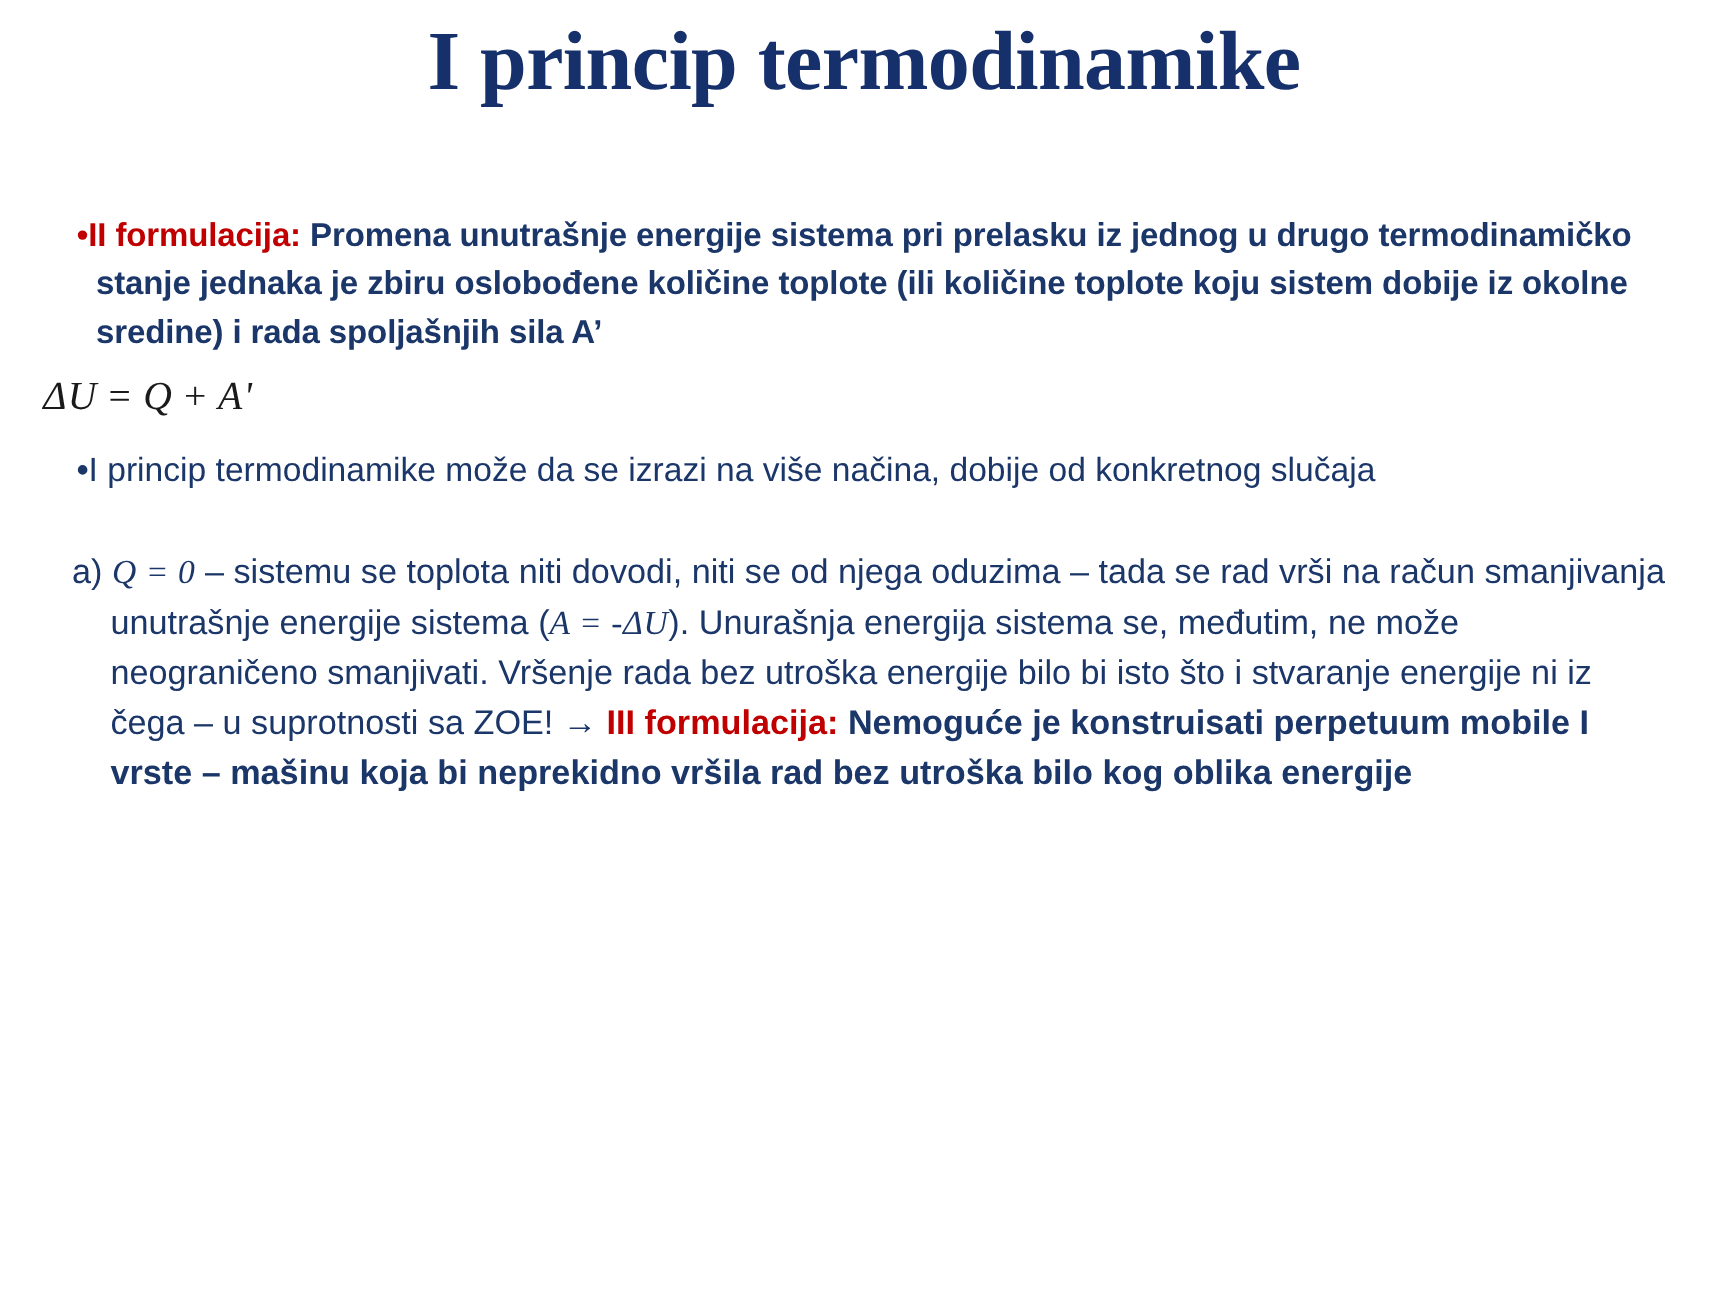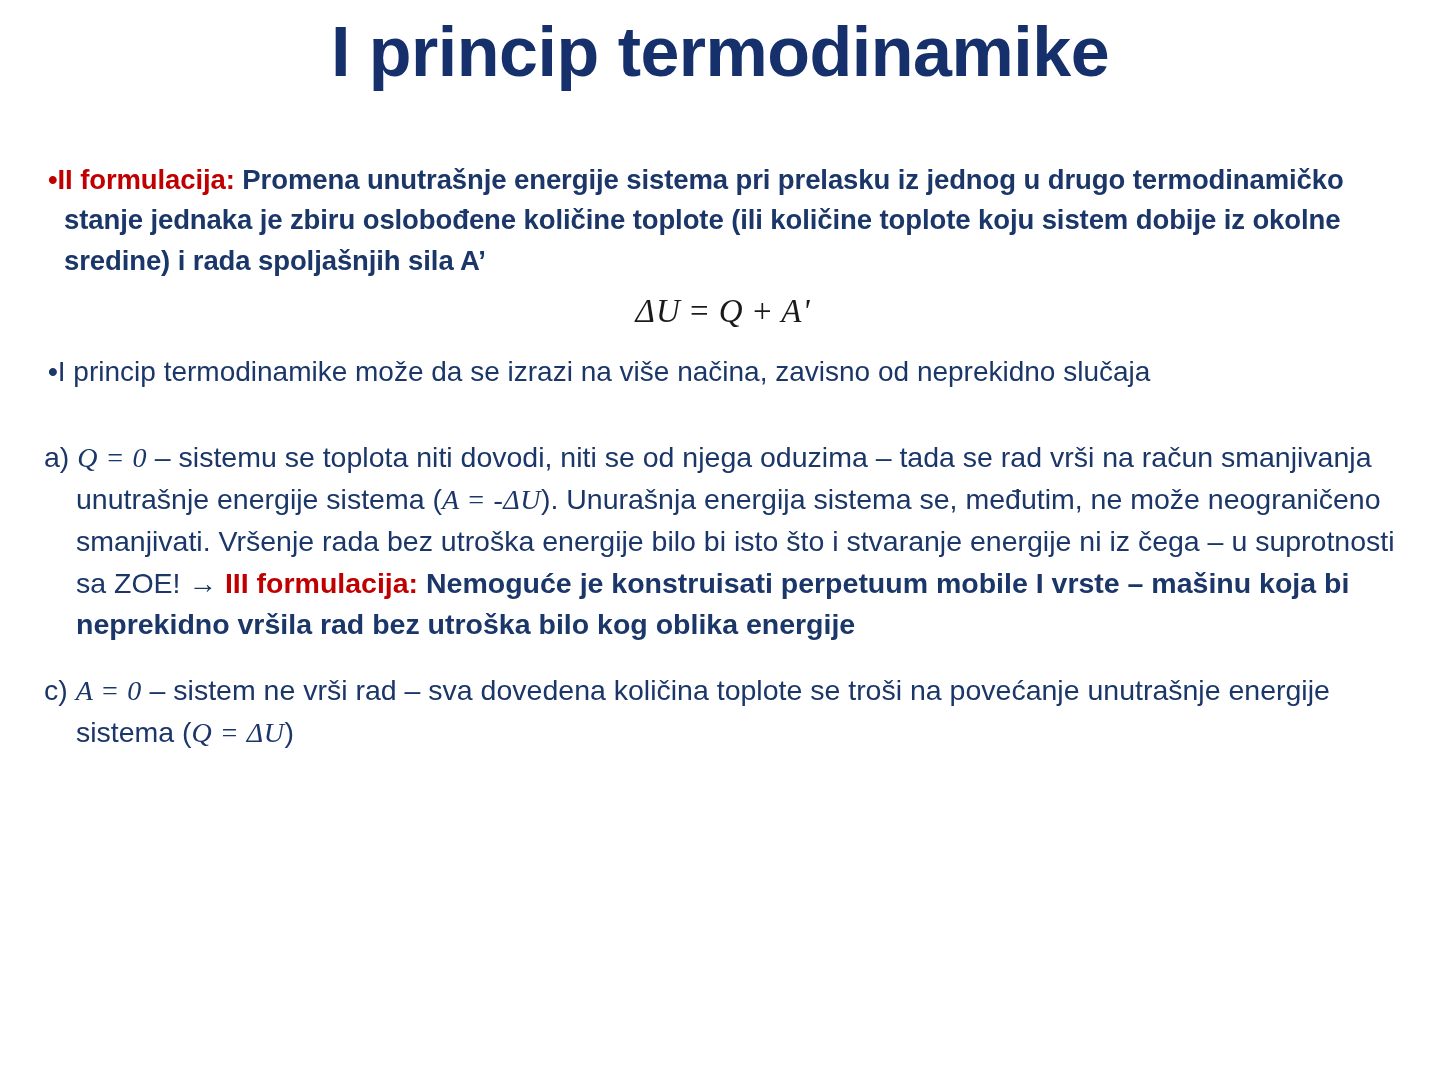--- a/index.html
+++ b/index.html
@@ -23,30 +23,30 @@
   .slide-title {
     position: absolute;
     top: 12px;
     left: 0;
     width: 1440px;
     text-align: center;
     font-size: 70px;
     font-weight: bold;
     letter-spacing: -0.5px;
     color: #15306b;
-    font-family: Liberation Sans, sans-serif;
+    font-family: Liberation Serif, serif;
   }
   .body-area {
     position: absolute;
     top: 160px;
     left: 36px;
     width: 1374px;
   }
   .para {
-    margin: 0;
+    margin: 16px;
     padding: 0;
     color: #1b3668;
   }
   .bullet-block {
     font-size: 27.5px;
     font-weight: bold;
     line-height: 1.47;
     padding-left: 28px;
     text-indent: -16px;
     letter-spacing: -0.1px;
@@ -56,21 +56,21 @@
     font-weight: bold;
   }
   .red {
     color: #c00000;
   }
   .navy {
     color: #1b3668;
   }
   .formula {
     margin: 12px 0 6px 0;
-    text-align: center;
+    text-align: left;
     font-family: "Liberation Serif", serif;
     font-style: italic;
     font-size: 33px;
     color: #1a1a1a;
     letter-spacing: 1px;
   }
   .formula .op {
     font-style: normal;
   }
   .plain-bullet {
@@ -115,21 +115,20 @@
 <div class="slide">
 
   <div class="slide-title">I princip termodinamike</div>
 
   <div class="body-area">
 
     <p class="para bullet-block"><span class="bullet-dot">•</span><span class="red">II formulacija:</span><span class="navy"> Promena unutrašnje energije sistema pri prelasku iz jednog u drugo termodinamičko stanje jednaka je zbiru oslobođene količine toplote (ili količine toplote koju sistem dobije iz okolne sredine) i rada spoljašnjih sila A’</span></p>
 
     <p class="para formula"><span>ΔU</span> <span class="op">=</span> <span>Q</span> <span class="op">+</span> <span>A'</span></p>
 
-    <p class="para plain-bullet"><span class="bullet-dot">•</span><span>I princip termodinamike može da se izrazi na više načina, zavisno od neprekidno slučaja</span></p>
+    <p class="para plain-bullet"><span class="bullet-dot">•</span><span>I princip termodinamike može da se izrazi na više načina, dobije od konkretnog slučaja</span></p>
 
     <p class="para item item-a"><span>a)</span> <span class="mathvar">Q = 0</span><span> – sistemu se toplota niti dovodi, niti se od njega oduzima – tada se rad vrši na račun smanjivanja unutrašnje energije sistema (</span><span class="mathvar">A = -ΔU</span><span>). Unurašnja energija sistema se, međutim, ne može neograničeno smanjivati. Vršenje rada bez utroška energije bilo bi isto što i stvaranje energije ni iz čega – u suprotnosti sa ZOE! </span><span class="arrow">→ </span><span class="red strong">III formulacija:</span><span class="navy strong"> Nemoguće je konstruisati perpetuum mobile I vrste – mašinu koja bi neprekidno vršila rad bez utroška bilo kog oblika energije</span></p>
 
 
-    <p class="para item item-c"><span>c)</span> <span class="mathvar">A = 0</span><span>  – sistem ne vrši rad – sva dovedena količina toplote se troši na povećanje unutrašnje energije sistema (</span><span class="mathvar">Q = ΔU</span><span>)</span></p>
 
   </div>
 </div>
 
 </body></html>

